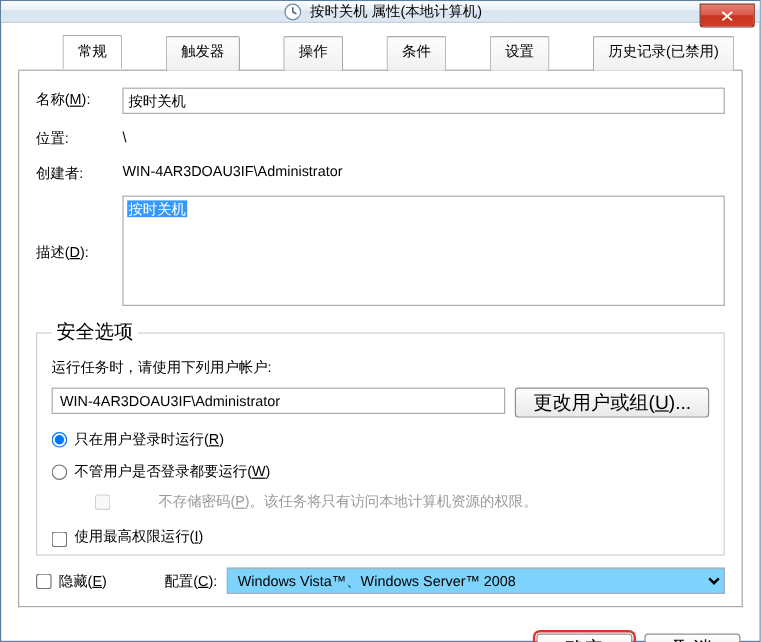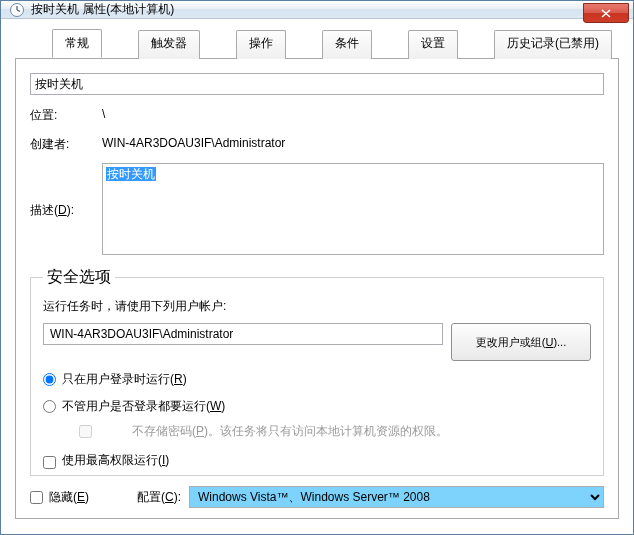--- a/index.html
+++ b/index.html
@@ -21,20 +21,21 @@
   flex-direction: column;
 }
 .titlebar {
   height: 30px;
   background: linear-gradient(to bottom, #fdfefe 0%, #e9eff5 45%, #d7e4f0 46%, #dde8f3 100%);
   border-bottom: 1px solid #b8c7d8;
   display: flex;
   align-items: center;
   padding: 0 4px 0 8px;
   position: relative;
+  justify-content: center;
 }
 .titlebar .clock-icon {
   width: 16px; height: 16px;
   margin-right: 6px;
   flex-shrink: 0;
 }
 .titlebar .title-text {
   font-size: 12px;
   color: #000;
 }
@@ -156,24 +157,24 @@
   padding: 2px 6px;
   font-size: 12px;
   height: 22px;
   font-family: inherit;
 }
 .win-btn {
   background: linear-gradient(to bottom, #fdfdfd, #e9e9e9);
   border: 1px solid #8e8f8f;
   border-radius: 3px;
   padding: 2px 14px;
-  font-size: 11px;
+  font-size: 16px;
   font-family: inherit;
   cursor: pointer;
-  height: 38px;
+  height: 25px;
   min-width: 80px;
 }
 .radio-row, .check-row {
   display: flex;
   align-items: center;
   margin-top: 10px;
   gap: 6px;
 }
 .sub-check {
   margin-left: 36px;
@@ -236,20 +237,21 @@
       <div class="tab">触发器</div>
       <div class="tab">操作</div>
       <div class="tab">条件</div>
       <div class="tab">设置</div>
       <div class="tab">历史记录(已禁用)</div>
     </div>
 
     <div class="tab-body">
 
       <div class="field-row">
+        <div class="field-label"><span>名称(</span><span class="u">M</span><span>):</span></div>
         <input class="field-value-input" type="text" value="按时关机" style="">
       </div>
 
       <div class="field-row">
         <div class="field-label">位置:</div>
         <div class="field-value-static">\</div>
       </div>
 
       <div class="field-row">
         <div class="field-label">创建者:</div>

